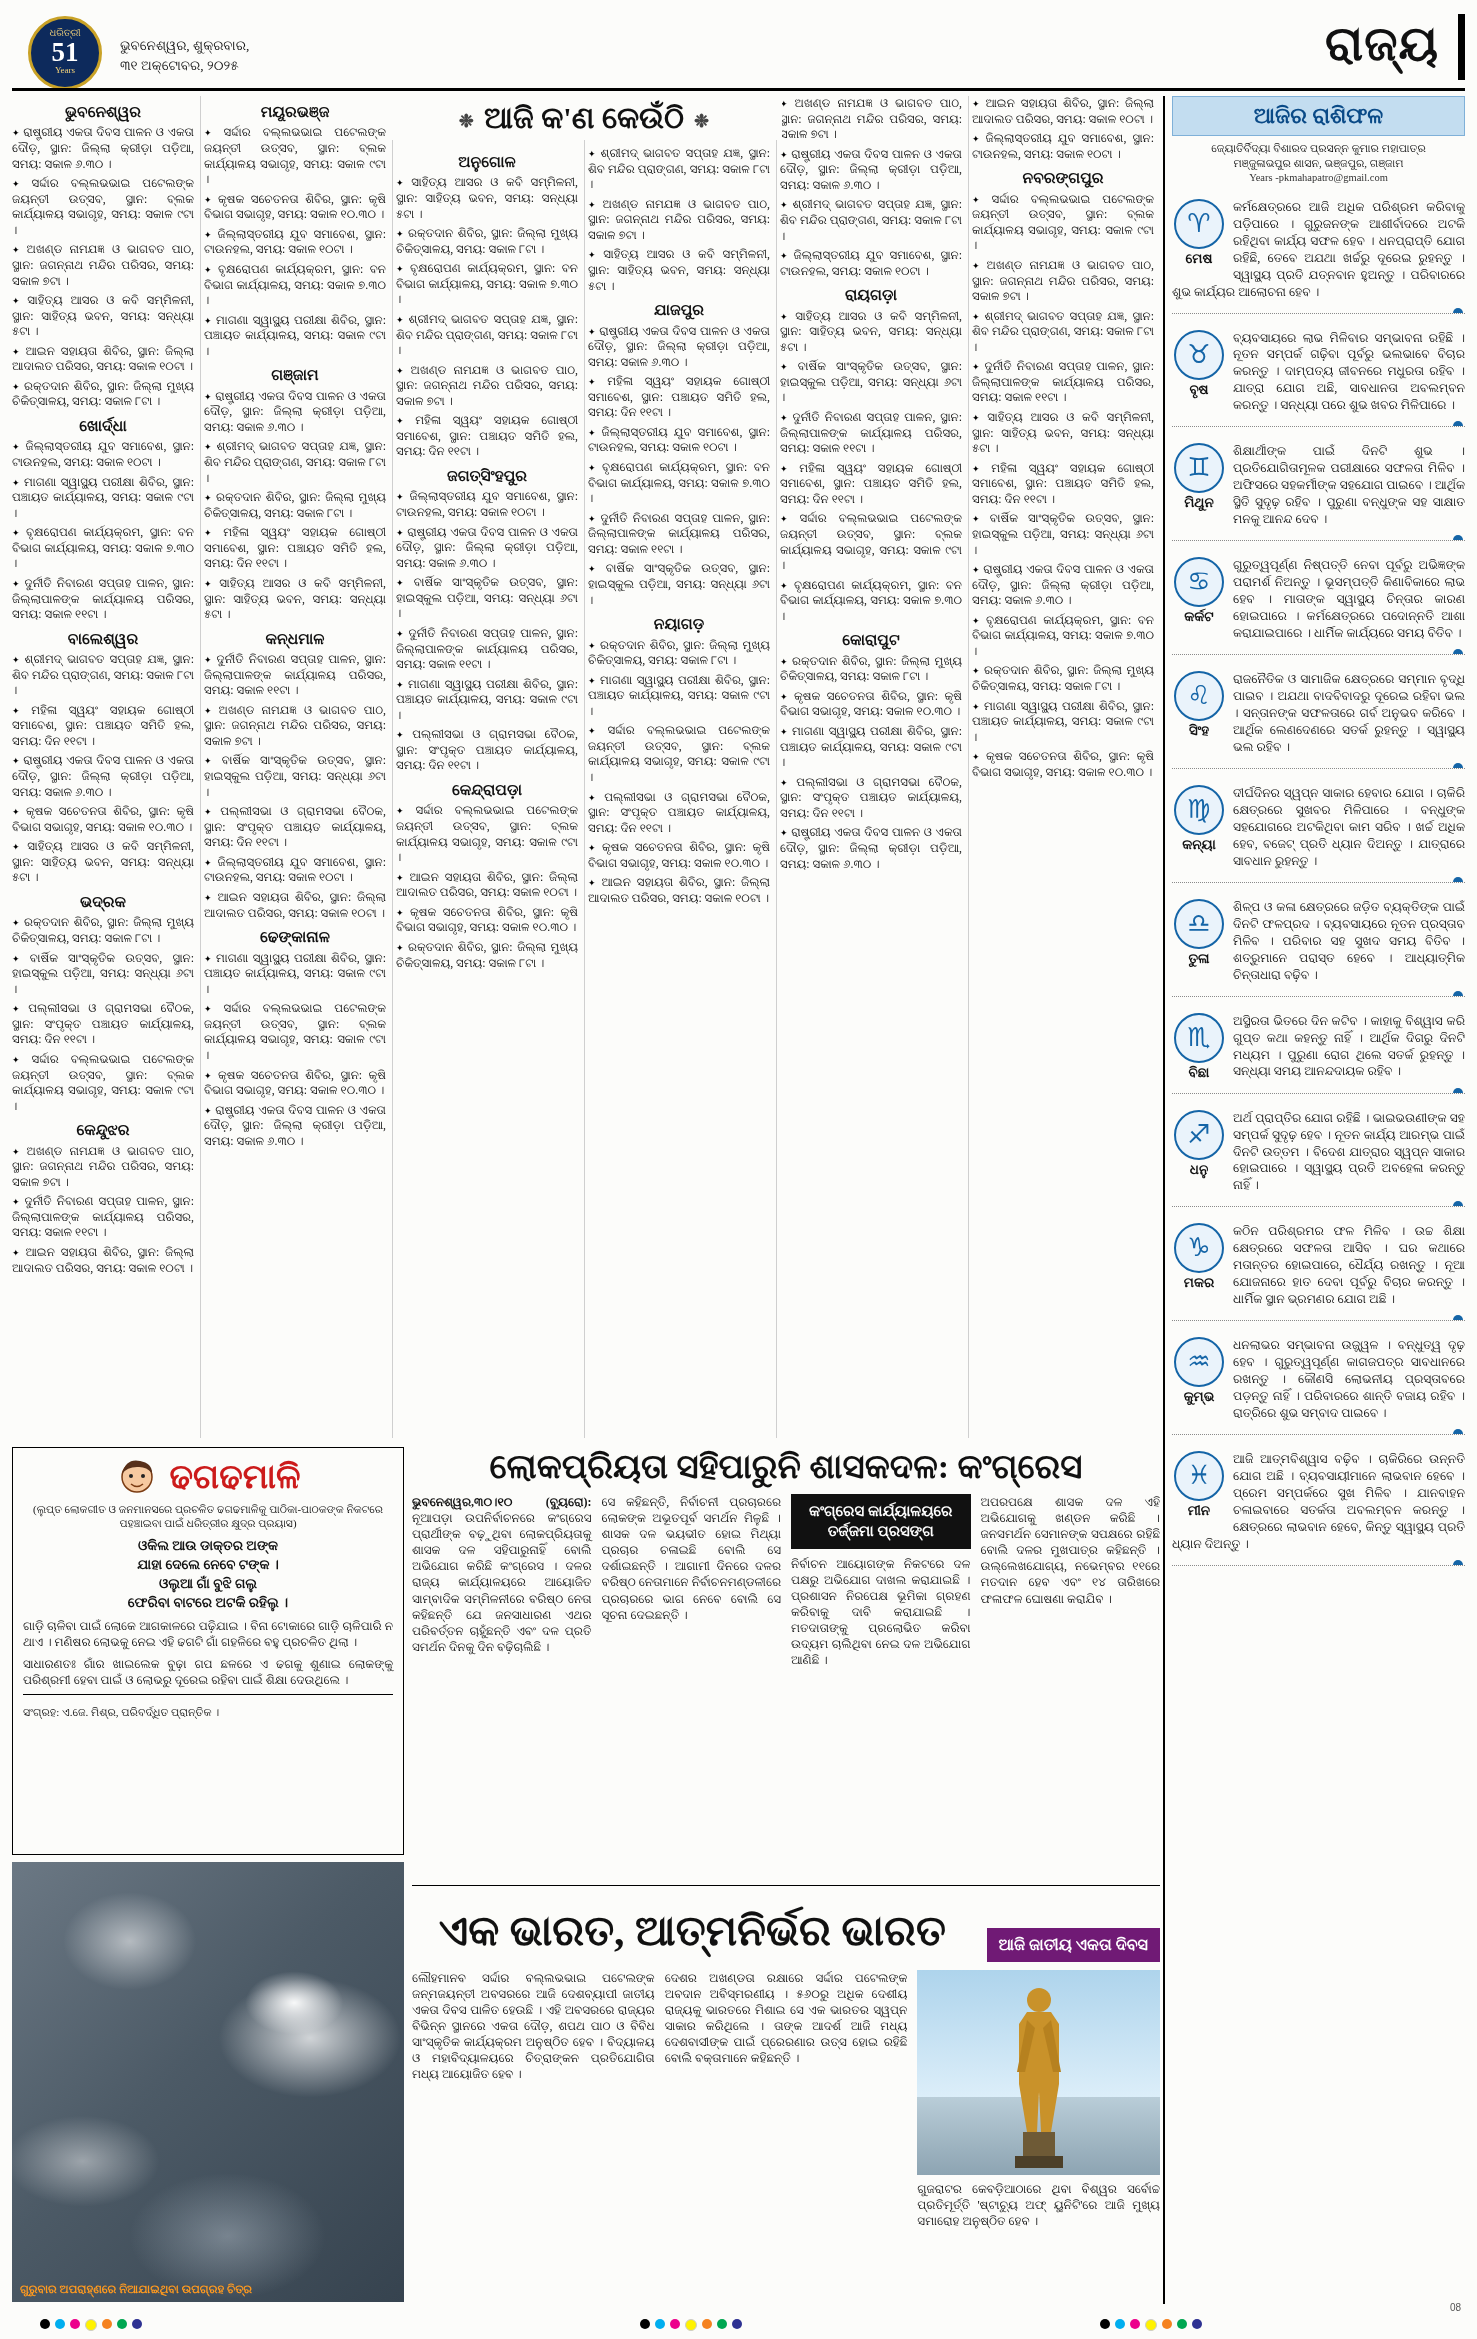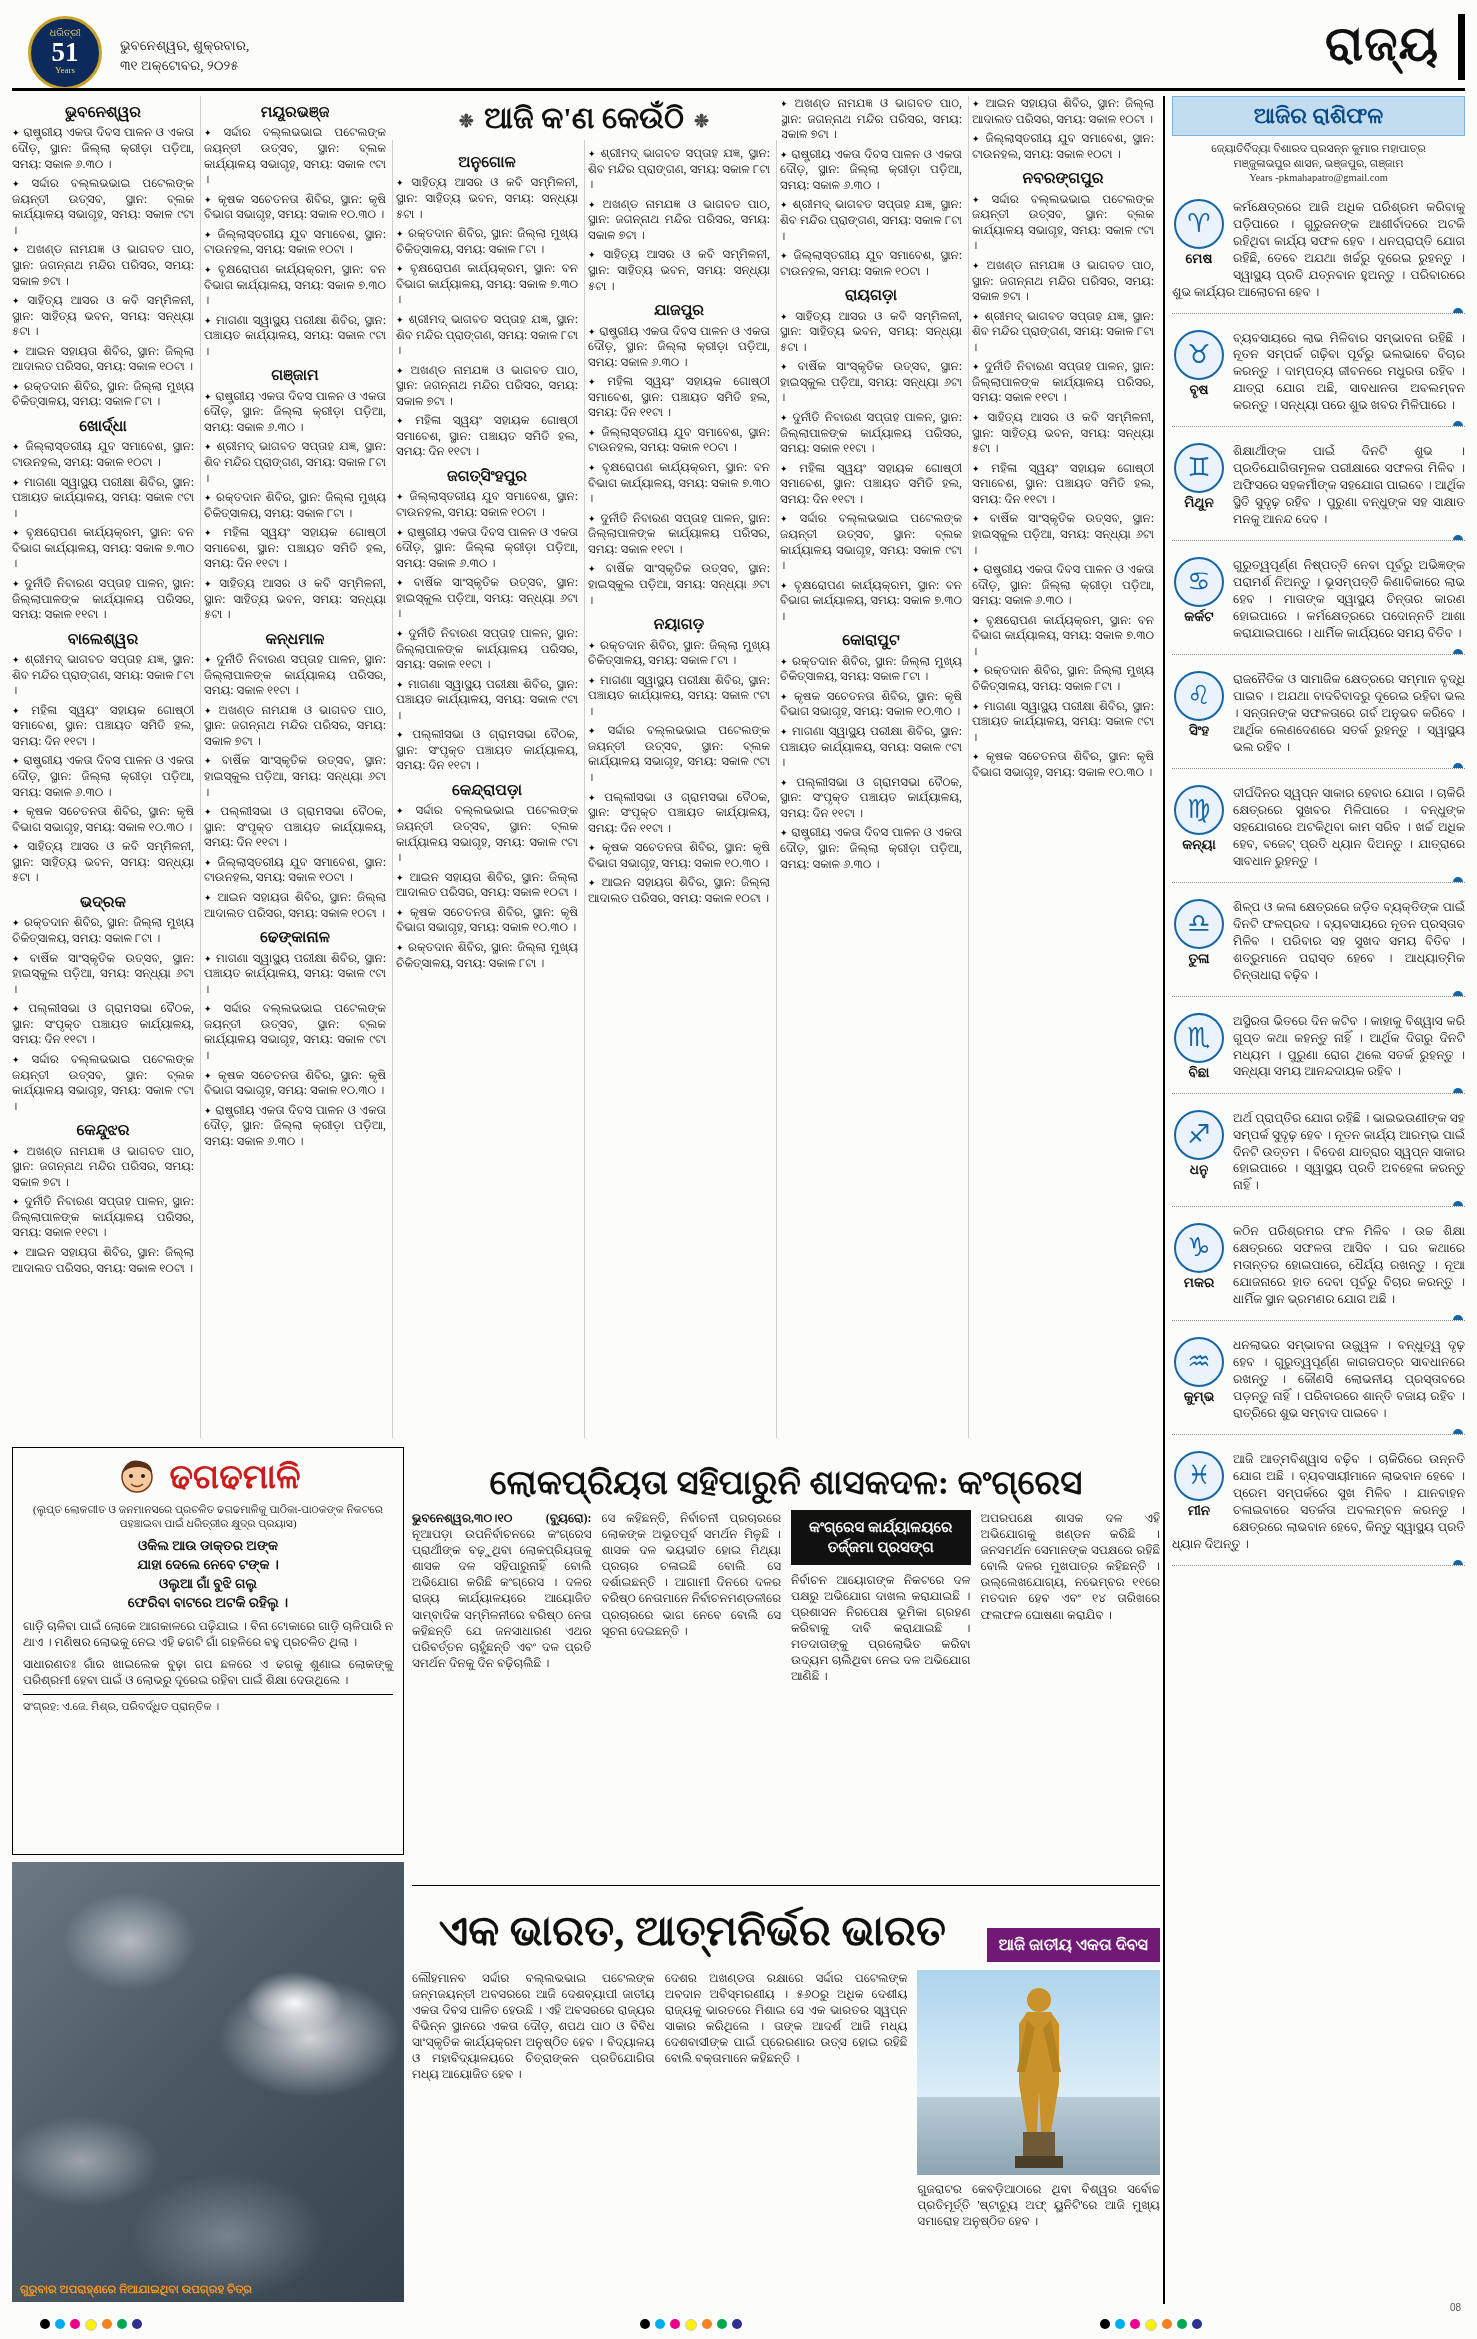--- a/index.html
+++ b/index.html
@@ -43,23 +43,23 @@
   .sign-name{font-weight:bold;font-size:13.5px;margin-top:2px;}
   .sign-text{font-size:12.3px;text-align:justify;line-height:1.38;}
   
   .cartoon{position:absolute;left:12px;top:1447px;width:392px;height:408px;border:1px solid #000;
         padding:6px 10px;box-sizing:border-box;}
   .cartoon-titlerow{display:flex;align-items:center;justify-content:center;gap:12px;}
   .cartoon-title{color:#cc1b1b;font-size:34px;font-weight:bold;}
   .cartoon-sub{font-size:10.8px;text-align:center;line-height:1.3;margin-top:2px;}
   .cartoon-verse{font-weight:bold;text-align:center;font-size:13.5px;margin:7px 0 5px;line-height:1.4;}
   .cartoon-body p{font-size:12px;text-align:justify;line-height:1.35;margin:0 0 6px;}
-  .cartoon-credit{border-top:1px solid #000;margin-top:4px;padding-top:5px;font-size:11px;}
+  .cartoon-credit{border-top:1px solid #000;margin-top:4px;padding-top:11px;font-size:11px;}
   .congress{position:absolute;left:412px;top:1447px;width:748px;height:428px;box-sizing:border-box;}
-  .congress-headline{font-size:34px;font-weight:bold;text-align:center;line-height:1.15;margin-top:16px;}
+  .congress-headline{font-size:34px;font-weight:bold;text-align:center;line-height:1.15;}
   .a-cols{display:flex;gap:10px;margin-top:8px;}
   .a-col{flex:1;font-size:12px;text-align:justify;line-height:1.34;}
   .black-box{background:#111;color:#fff;font-weight:bold;text-align:center;font-size:15px;
         padding:7px 8px;margin-bottom:7px;line-height:1.35;}
   .lead-dateline{font-weight:bold;}
   .weatherbox{position:absolute;left:12px;top:1862px;width:392px;height:440px;overflow:hidden;
         background:
           radial-gradient(70px 45px at 72% 32%, rgba(255,255,255,.95), rgba(255,255,255,0) 70%),
           radial-gradient(130px 85px at 76% 40%, rgba(255,255,255,.75), rgba(255,255,255,0) 70%),
           radial-gradient(95px 70px at 30% 18%, rgba(255,255,255,.55), rgba(255,255,255,0) 70%),

